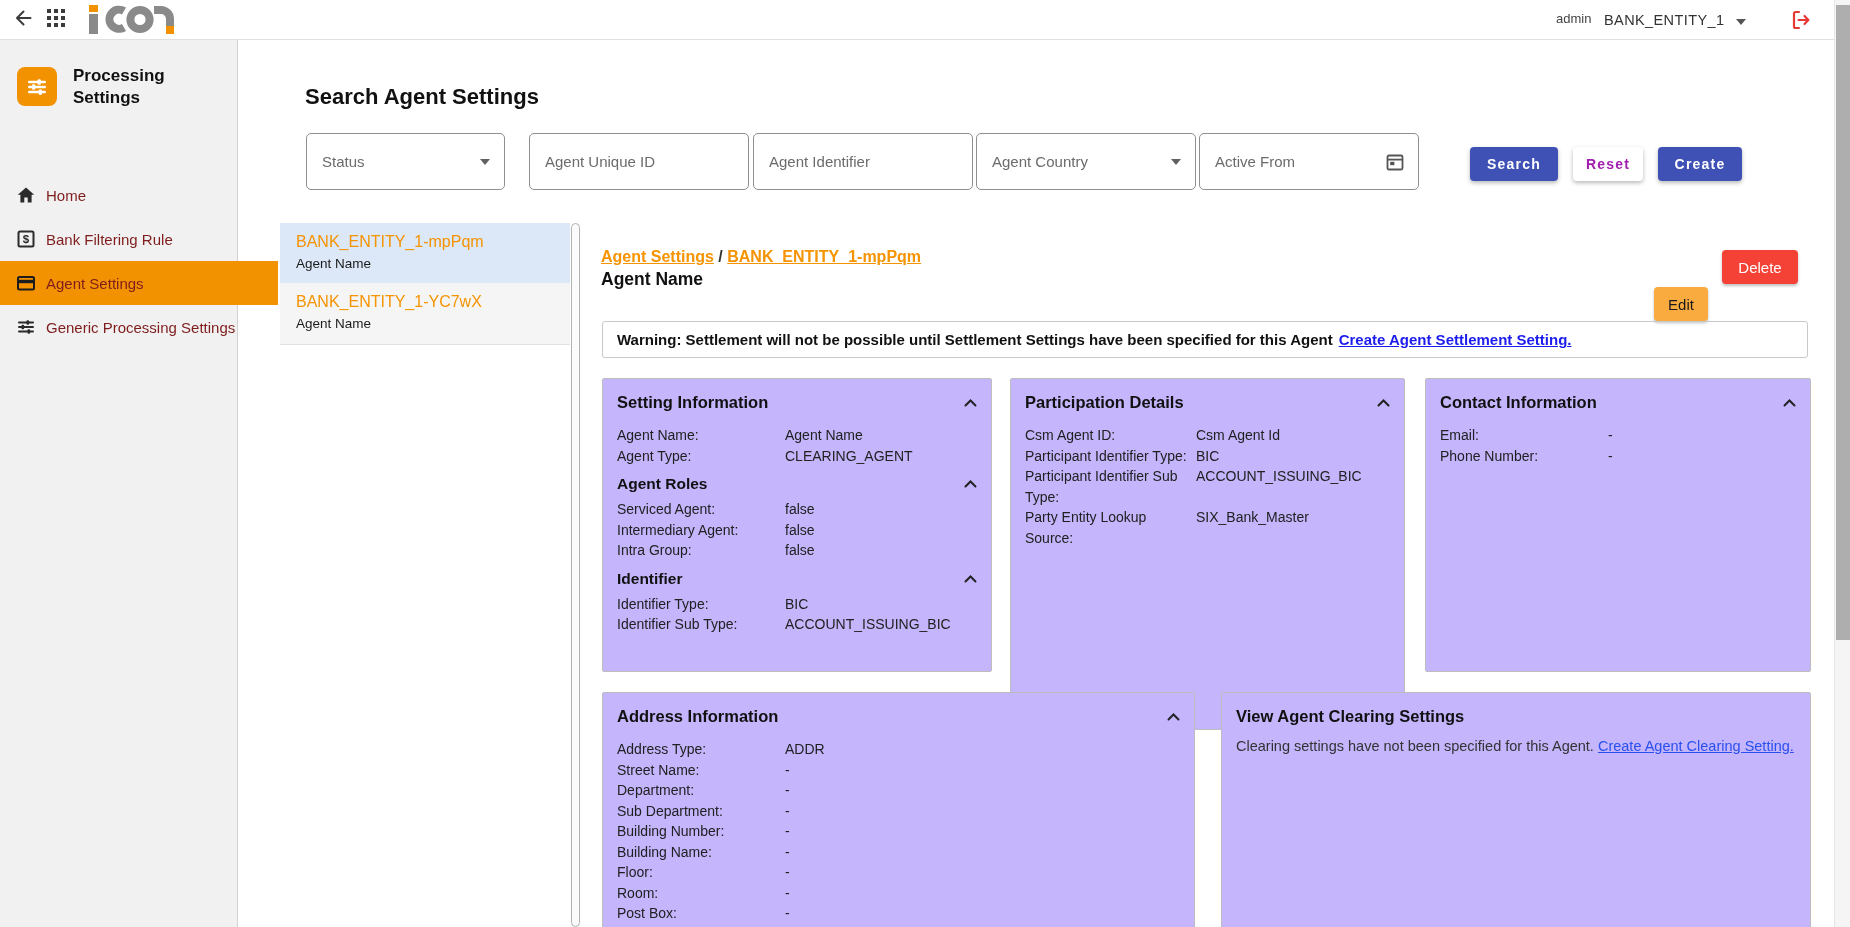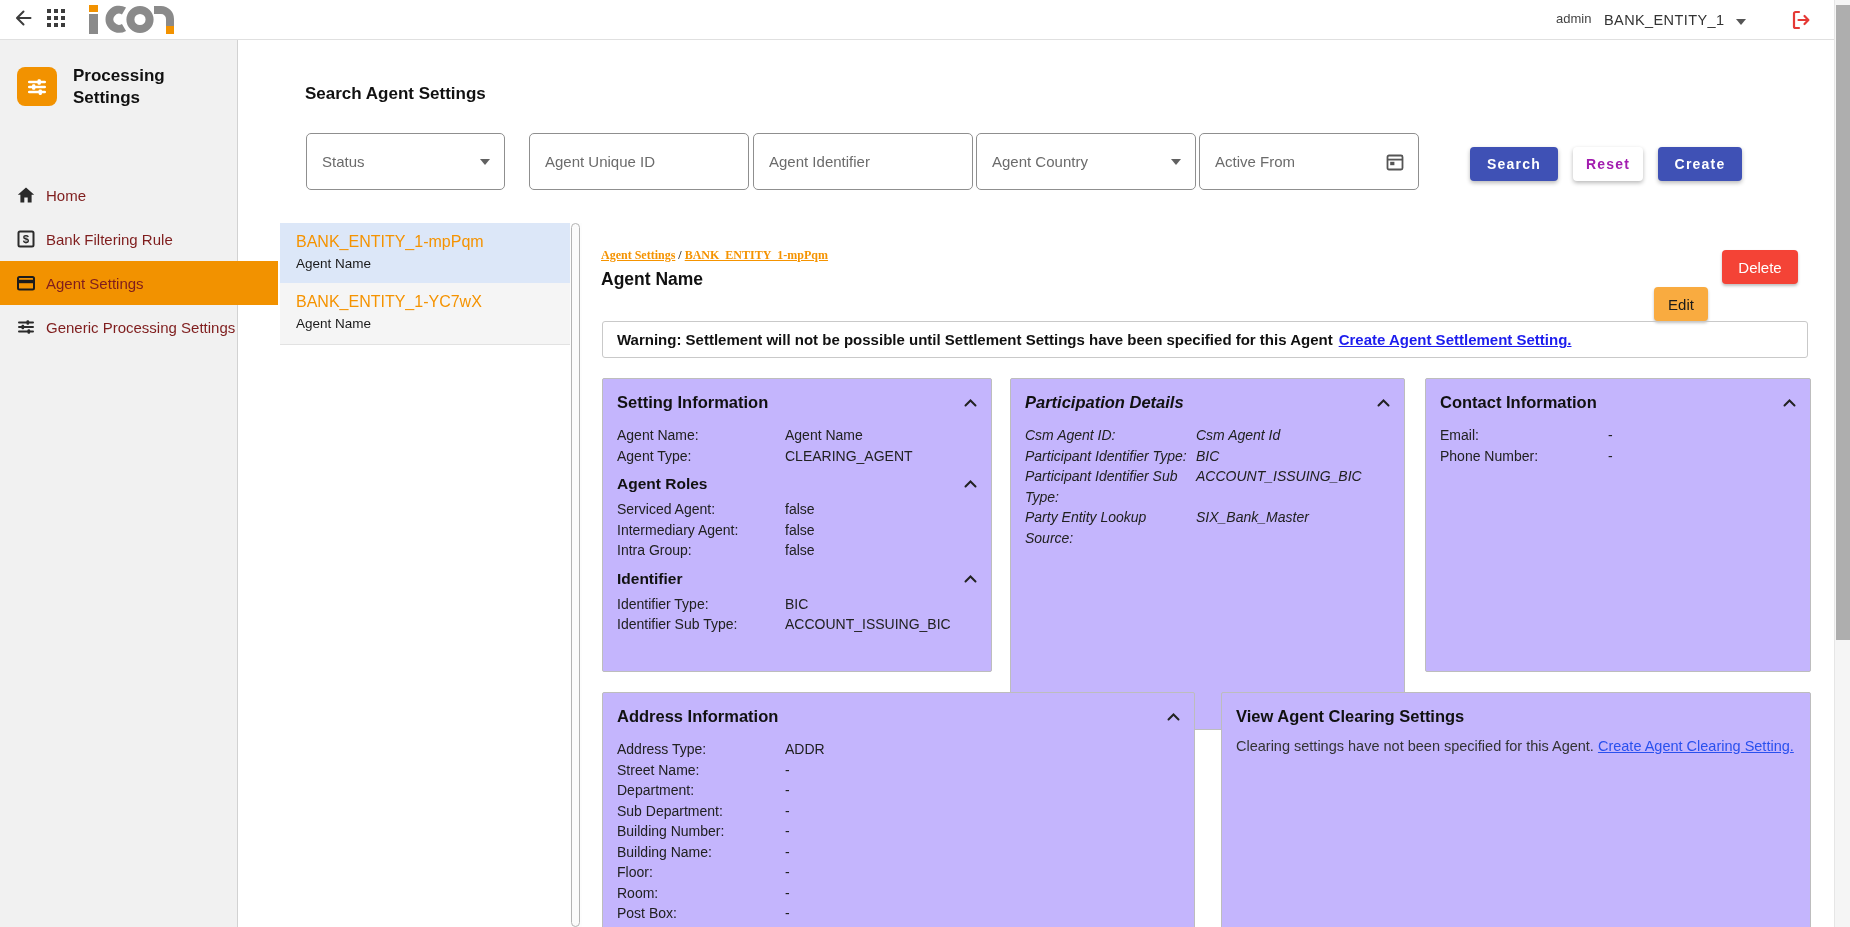--- a/index.html
+++ b/index.html
@@ -40,21 +40,21 @@
     position:relative; width:278px; height:44px; display:flex; align-items:center; cursor:pointer;
   }
   .nav-item .nav-icon { position:absolute; left:16px; width:20px; height:20px; display:flex; }
   .nav-item .nav-label { position:absolute; left:46px; font-size:15px; color:#7f1d1d; }
   .nav-item.active { background:#F29200; }
   .collapse-btn {
     position:absolute; left:228px; top:882px; width:40px; height:34px; background:none; border:none;
     font-size:21px; font-weight:700; color:#222; cursor:pointer; font-family:"Liberation Sans",sans-serif;
   }
   
-  .page-title { position:absolute; left:305px; top:84px; font-size:17px; font-weight:700; color:#111; }
+  .page-title { position:absolute; left:305px; top:84px; font-size:22px; font-weight:700; color:#111; }
   .field {
     position:absolute; top:133px; height:57px; border:1px solid #8f8f8f; border-radius:5px;
     background:#fff; display:flex; align-items:center; cursor:text;
   }
   .field-label { margin-left:15px; font-size:15px; color:#6b6b6b; flex:1; }
   .field-caret { margin-right:14px; display:flex; }
   .field-cal { margin-right:12px; display:flex; }
   .btn {
     position:absolute; top:147px; height:34px; border:none; border-radius:4px; cursor:pointer;
     font-family:"Liberation Sans",sans-serif; font-size:14px; font-weight:700; letter-spacing:1.2px;
@@ -65,21 +65,21 @@
   
   .list-panel { position:absolute; left:280px; top:223px; width:290px; }
   .list-item { padding:9px 16px 0 16px; height:60px; cursor:pointer; }
   .list-item.selected { background:#dce7f8; }
   .list-item.plain { background:#f5f5f5; border-bottom:1px solid #e2e2e2; height:62px; }
   .list-item-title { font-size:16px; color:#F59300; line-height:20px; }
   .list-item-sub { font-size:13.5px; color:#1a1a1a; margin-top:4px; }
   .list-scrollbar { position:absolute; left:570px; top:223px; width:12px; height:704px; background:#fdfdfd; }
   .list-thumb { position:absolute; left:1px; top:0; width:9px; height:704px; background:#fbfbfb; border:1px solid #b3b3b3; border-radius:6px; }
   
-  .breadcrumb { position:absolute; left:601px; top:248px; font-size:12px; font-weight:700; color:#333;font-family:Liberation Serif, serif; }
+  .breadcrumb { position:absolute; left:601px; top:248px; font-size:16px; font-weight:700; color:#333; }
   .crumb-link { color:#F59300; text-decoration:underline; cursor:pointer; }
   .detail-title { position:absolute; left:601px; top:269px; font-size:17.5px; font-weight:700; color:#111; }
   .btn-edit { position:absolute; left:1654px; top:250px; width:54px; height:34px; background:#F9AB40; color:#1a1a1a;
     border:none; border-radius:4px; font-size:15px; cursor:pointer; box-shadow:0 2px 3px rgba(0,0,0,.25); font-family:"Liberation Sans",sans-serif;margin-top:37px;}
   .btn-delete { position:absolute; left:1722px; top:250px; width:76px; height:34px; background:#F44336; color:#fff;
     border:none; border-radius:4px; font-size:15px; cursor:pointer; box-shadow:0 2px 3px rgba(0,0,0,.25); font-family:"Liberation Sans",sans-serif;}
   .warning-box {
     position:absolute; left:602px; top:321px; width:1206px; height:37px;
     border:1px solid #c9c9c9; border-radius:3px; display:flex; align-items:center;
     padding:0 14px; font-size:15px; font-weight:700; color:#111; white-space:nowrap; overflow:hidden;
@@ -88,21 +88,21 @@
   .card { position:absolute; background:#c4b5fd; border:1px solid #bdbdbd; border-radius:2px; padding:14px 14px 0 14px; }
   .card-head { display:flex; justify-content:space-between; align-items:center; font-size:16.5px; font-weight:700; color:#111; }
   .chev { display:flex; cursor:pointer; }
   .kv { display:flex; font-size:14px; line-height:20.5px; color:#212121; align-items:flex-start; }
   .kv .lbl { width:168px; flex:none; padding-right:4px; }
   .kv .val { flex:1; }
   .wide-lbl .lbl { width:171px; }
   .rows { margin-top:13px; }
   .sub-head { display:flex; justify-content:space-between; align-items:center; font-size:15.5px; font-weight:700; margin:9px 0 6px 0; color:#111; }
   .card-setting   { left:602px;  top:378px; width:390px; height:294px; }
-  .card-particip  { left:1010px; top:378px; width:395px; height:352px;font-style:italic; }
+  .card-particip  { left:1010px; top:378px; width:395px; height:352px; }
   .card-contact   { left:1425px; top:378px; width:386px; height:294px; }
   .card-address   { left:602px;  top:692px; width:593px; height:268px; }
   .card-clearing  { left:1221px; top:692px; width:590px; height:268px; }
   .particip-link { position:absolute; left:14px; bottom:12px; font-size:14px; color:#6B2E9B; text-decoration:underline; cursor:pointer; }
   .clearing-text { margin-top:12px; font-size:14.5px; color:#333; }
   .clearing-link { color:#2950ee; text-decoration:underline; cursor:pointer; }
   
   .page-scrollbar { position:absolute; right:0; top:0; width:16px; height:927px; background:#f5f5f5; border-left:1px solid #e6e6e6; z-index:50; }
   .page-thumb { position:absolute; left:1px; top:5px; width:14px; height:635px; background:#aeaeae; }
 </style>

